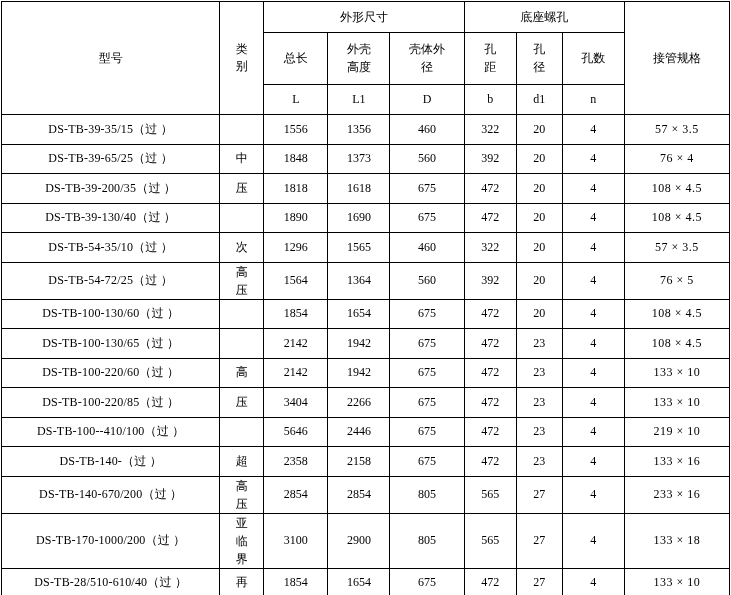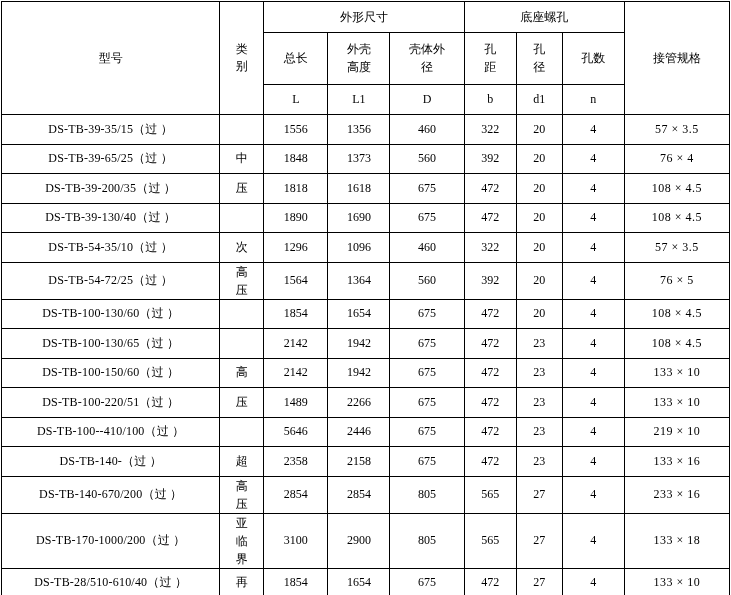--- a/index.html
+++ b/index.html
@@ -185,21 +185,21 @@
           <td>675</td>
           <td>472</td>
           <td>20</td>
           <td>4</td>
           <td class="pipe nowrap">108  ×  4.5</td>
         </tr>
         <tr>
           <td class="model">DS-TB-54-35/10（过  ）</td>
           <td class="cat">次</td>
           <td>1296</td>
-          <td>1096</td>
+          <td>1565</td>
           <td>460</td>
           <td>322</td>
           <td>20</td>
           <td>4</td>
           <td class="pipe nowrap">57  ×  3.5</td>
         </tr>
         <tr>
           <td class="model">DS-TB-54-72/25（过  ）</td>
           <td class="cat"><span class="catstack"><span>高</span><span>压</span></span></td>
           <td>1564</td>
@@ -226,34 +226,34 @@
           <td class="cat"></td>
           <td>2142</td>
           <td>1942</td>
           <td>675</td>
           <td>472</td>
           <td>23</td>
           <td>4</td>
           <td class="pipe nowrap">108  ×  4.5</td>
         </tr>
         <tr>
-          <td class="model">DS-TB-100-150/60（过  ）</td>
+          <td class="model">DS-TB-100-220/60（过  ）</td>
           <td class="cat">高</td>
           <td>2142</td>
           <td>1942</td>
           <td>675</td>
           <td>472</td>
           <td>23</td>
           <td>4</td>
           <td class="pipe nowrap">133  ×  10</td>
         </tr>
         <tr>
-          <td class="model">DS-TB-100-220/51（过  ）</td>
+          <td class="model">DS-TB-100-220/85（过  ）</td>
           <td class="cat">压</td>
-          <td>1489</td>
+          <td>3404</td>
           <td>2266</td>
           <td>675</td>
           <td>472</td>
           <td>23</td>
           <td>4</td>
           <td class="pipe nowrap">133  ×  10</td>
         </tr>
         <tr>
           <td class="model">DS-TB-100--410/100（过  ）</td>
           <td class="cat"></td>

